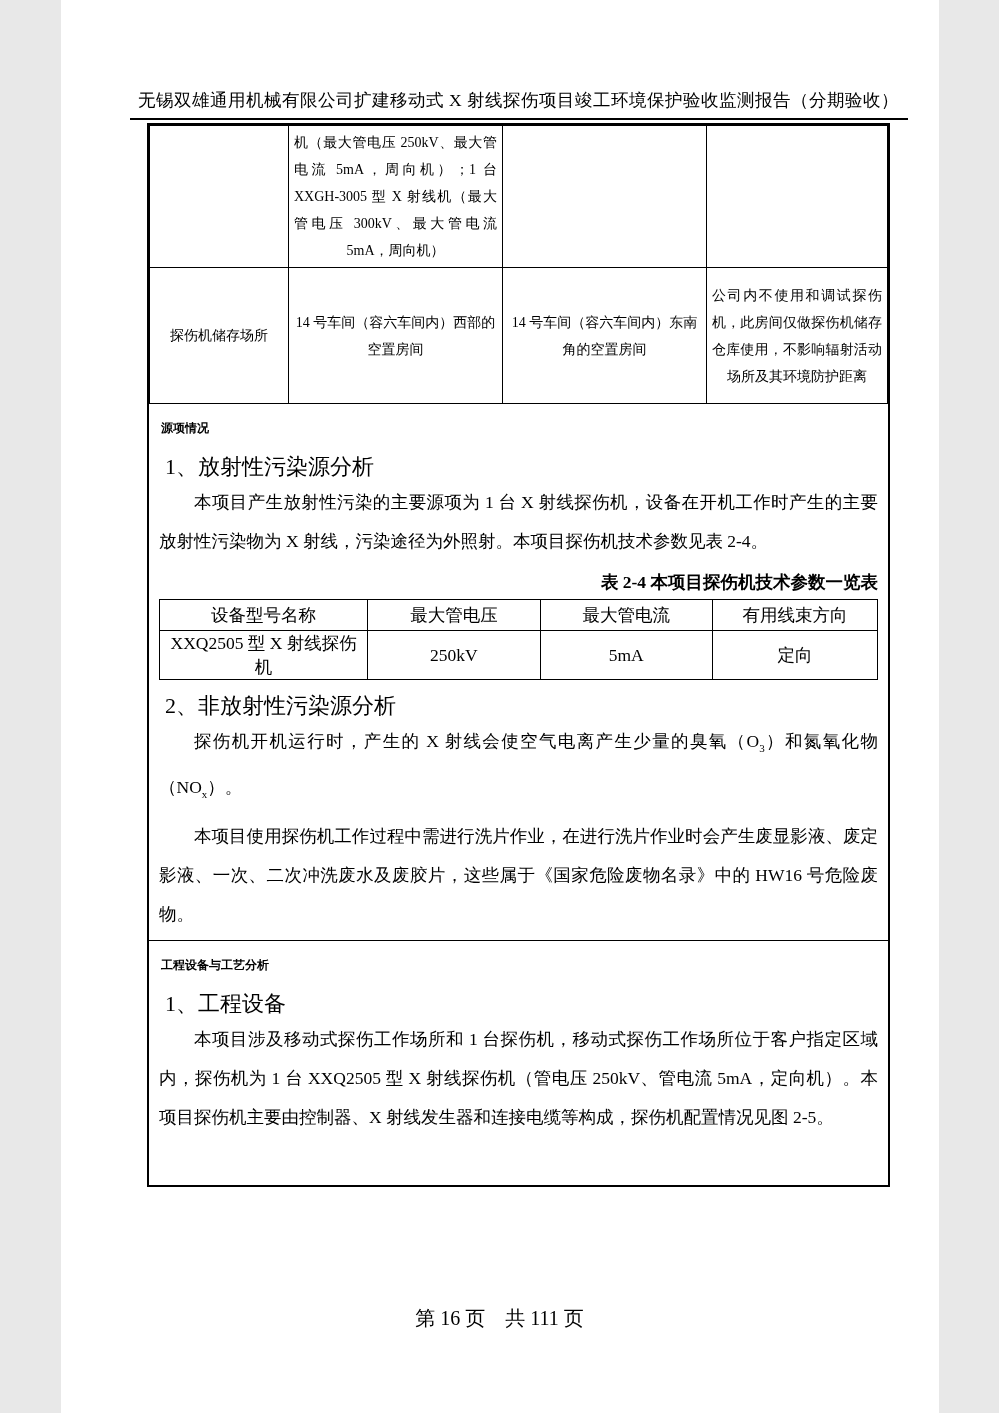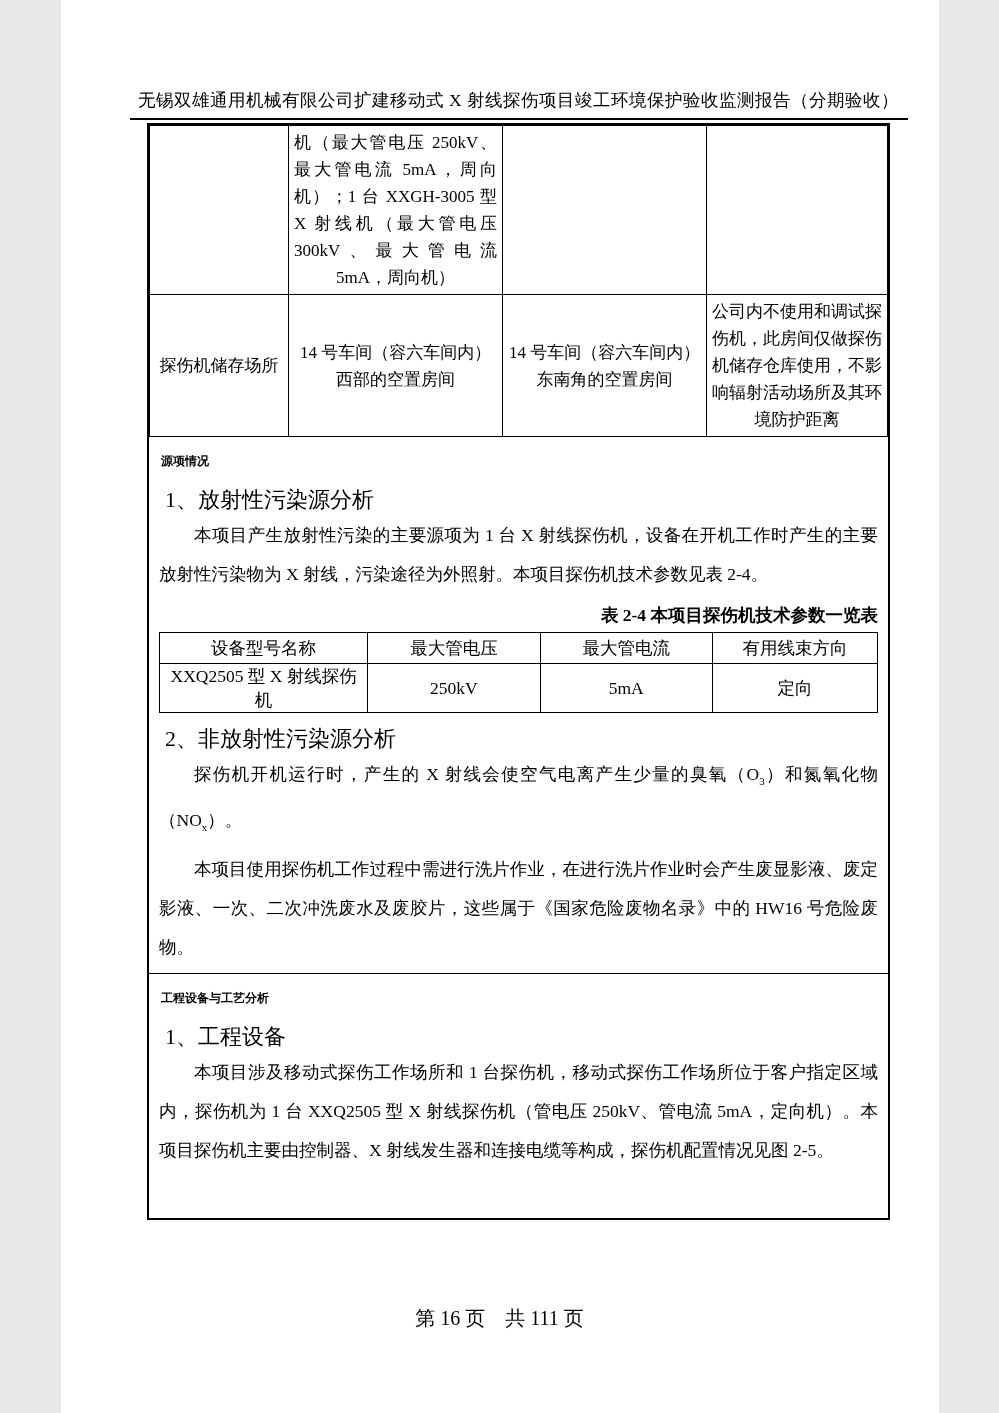--- a/index.html
+++ b/index.html
@@ -34,21 +34,21 @@
     border: 2px solid #000000;
     box-sizing: border-box;
   }
   table { border-collapse: collapse; }
   .tbl-top {
     width: 100%;
     table-layout: fixed;
   }
   .tbl-top td {
     border: 1px solid #000000;
-    font-size: 17px;
+    font-size: 14px;
     line-height: 27px;
     padding: 3px 5px;
     vertical-align: middle;
     text-align: center;
   }
   .tbl-top tr.row-a td { height: 126px; }
   .tbl-top tr.row-b td { height: 129px; }
   .cell-justify {
     text-align: justify !important;
     text-align-last: center;

